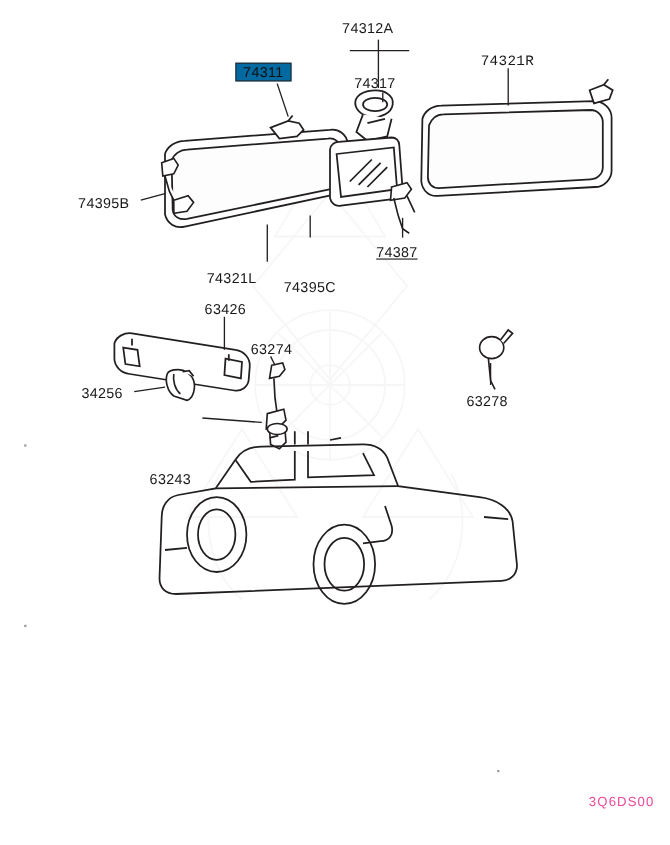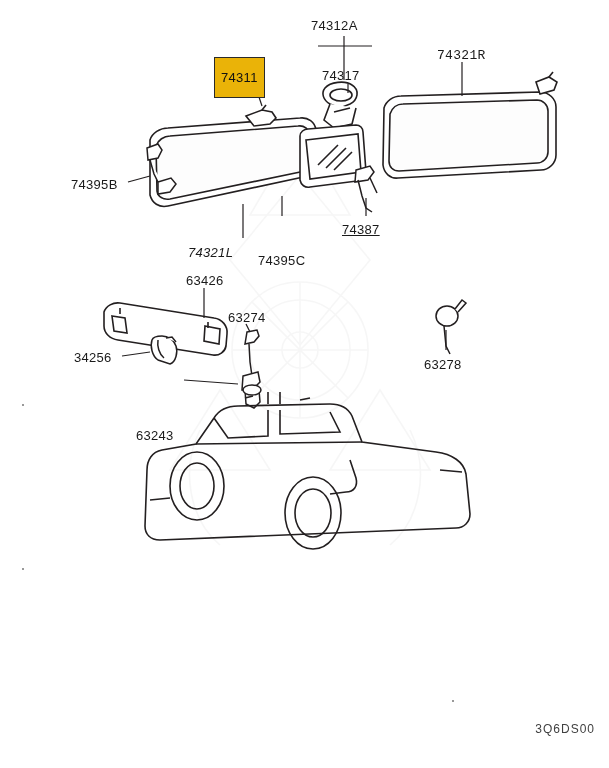--- a/index.html
+++ b/index.html
@@ -26,34 +26,34 @@
   }
   .label {
     position: absolute;
     font-family: "Liberation Sans", sans-serif;
     font-size: 13px;
     color: #1a1a1a;
     white-space: nowrap;
     letter-spacing: 0.3px;
   }
   .label.highlight {
-    background: #eab308;
+    background: #0369a1;
     border: 1.5px solid #2a2a2a;
-    padding: 12px 6px;
+    padding: 0 6px;
     font-weight: normal;
     color: #111111;
   }
   .footer-code {
     position: absolute;
     right: 14px;
     bottom: 32px;
     font-family: "Liberation Sans", sans-serif;
     font-size: 12px;
     letter-spacing: 1px;
-    color: #404040;
+    color: #ec4899;
     margin-left: 35px;
   }
   .dot {
     position: absolute;
     width: 2px;
     height: 2px;
     background: #999999;
   }
 </style>
 </head>
@@ -195,21 +195,21 @@
     </g>
   </svg>
 
   <div class="label highlight" style="left:214px; top:57px;">74311</div>
   <div class="label" style="left:311px; top:18px;">74312A</div>
   <div class="label" style="left:322px; top:68px;">74317</div>
   <div class="label" style="left:437px; top:48px;font-family:Liberation Mono, monospace;">74321R</div>
   <div class="label" style="left:71px; top:177px;">74395B</div>
   <div class="label" style="left:258px; top:222px;margin-top:31px;">74395C</div>
   <div class="label" style="left:342px; top:222px;text-decoration:underline;">74387</div>
-  <div class="label" style="left:188px; top:245px;font-style:italic;">74321L</div>
+  <div class="label" style="left:188px; top:245px;">74321L</div>
   <div class="label" style="left:186px; top:273px;">63426</div>
   <div class="label" style="left:228px; top:310px;">63274</div>
   <div class="label" style="left:74px; top:350px;">34256</div>
   <div class="label" style="left:136px; top:392px;margin-top:36px;">63243</div>
   <div class="label" style="left:424px; top:357px;">63278</div>
 
   <div class="footer-code">3Q6DS00</div>
 
   <div class="dot" style="left:22px; top:404px;"></div>
   <div class="dot" style="left:22px; top:568px;"></div>

